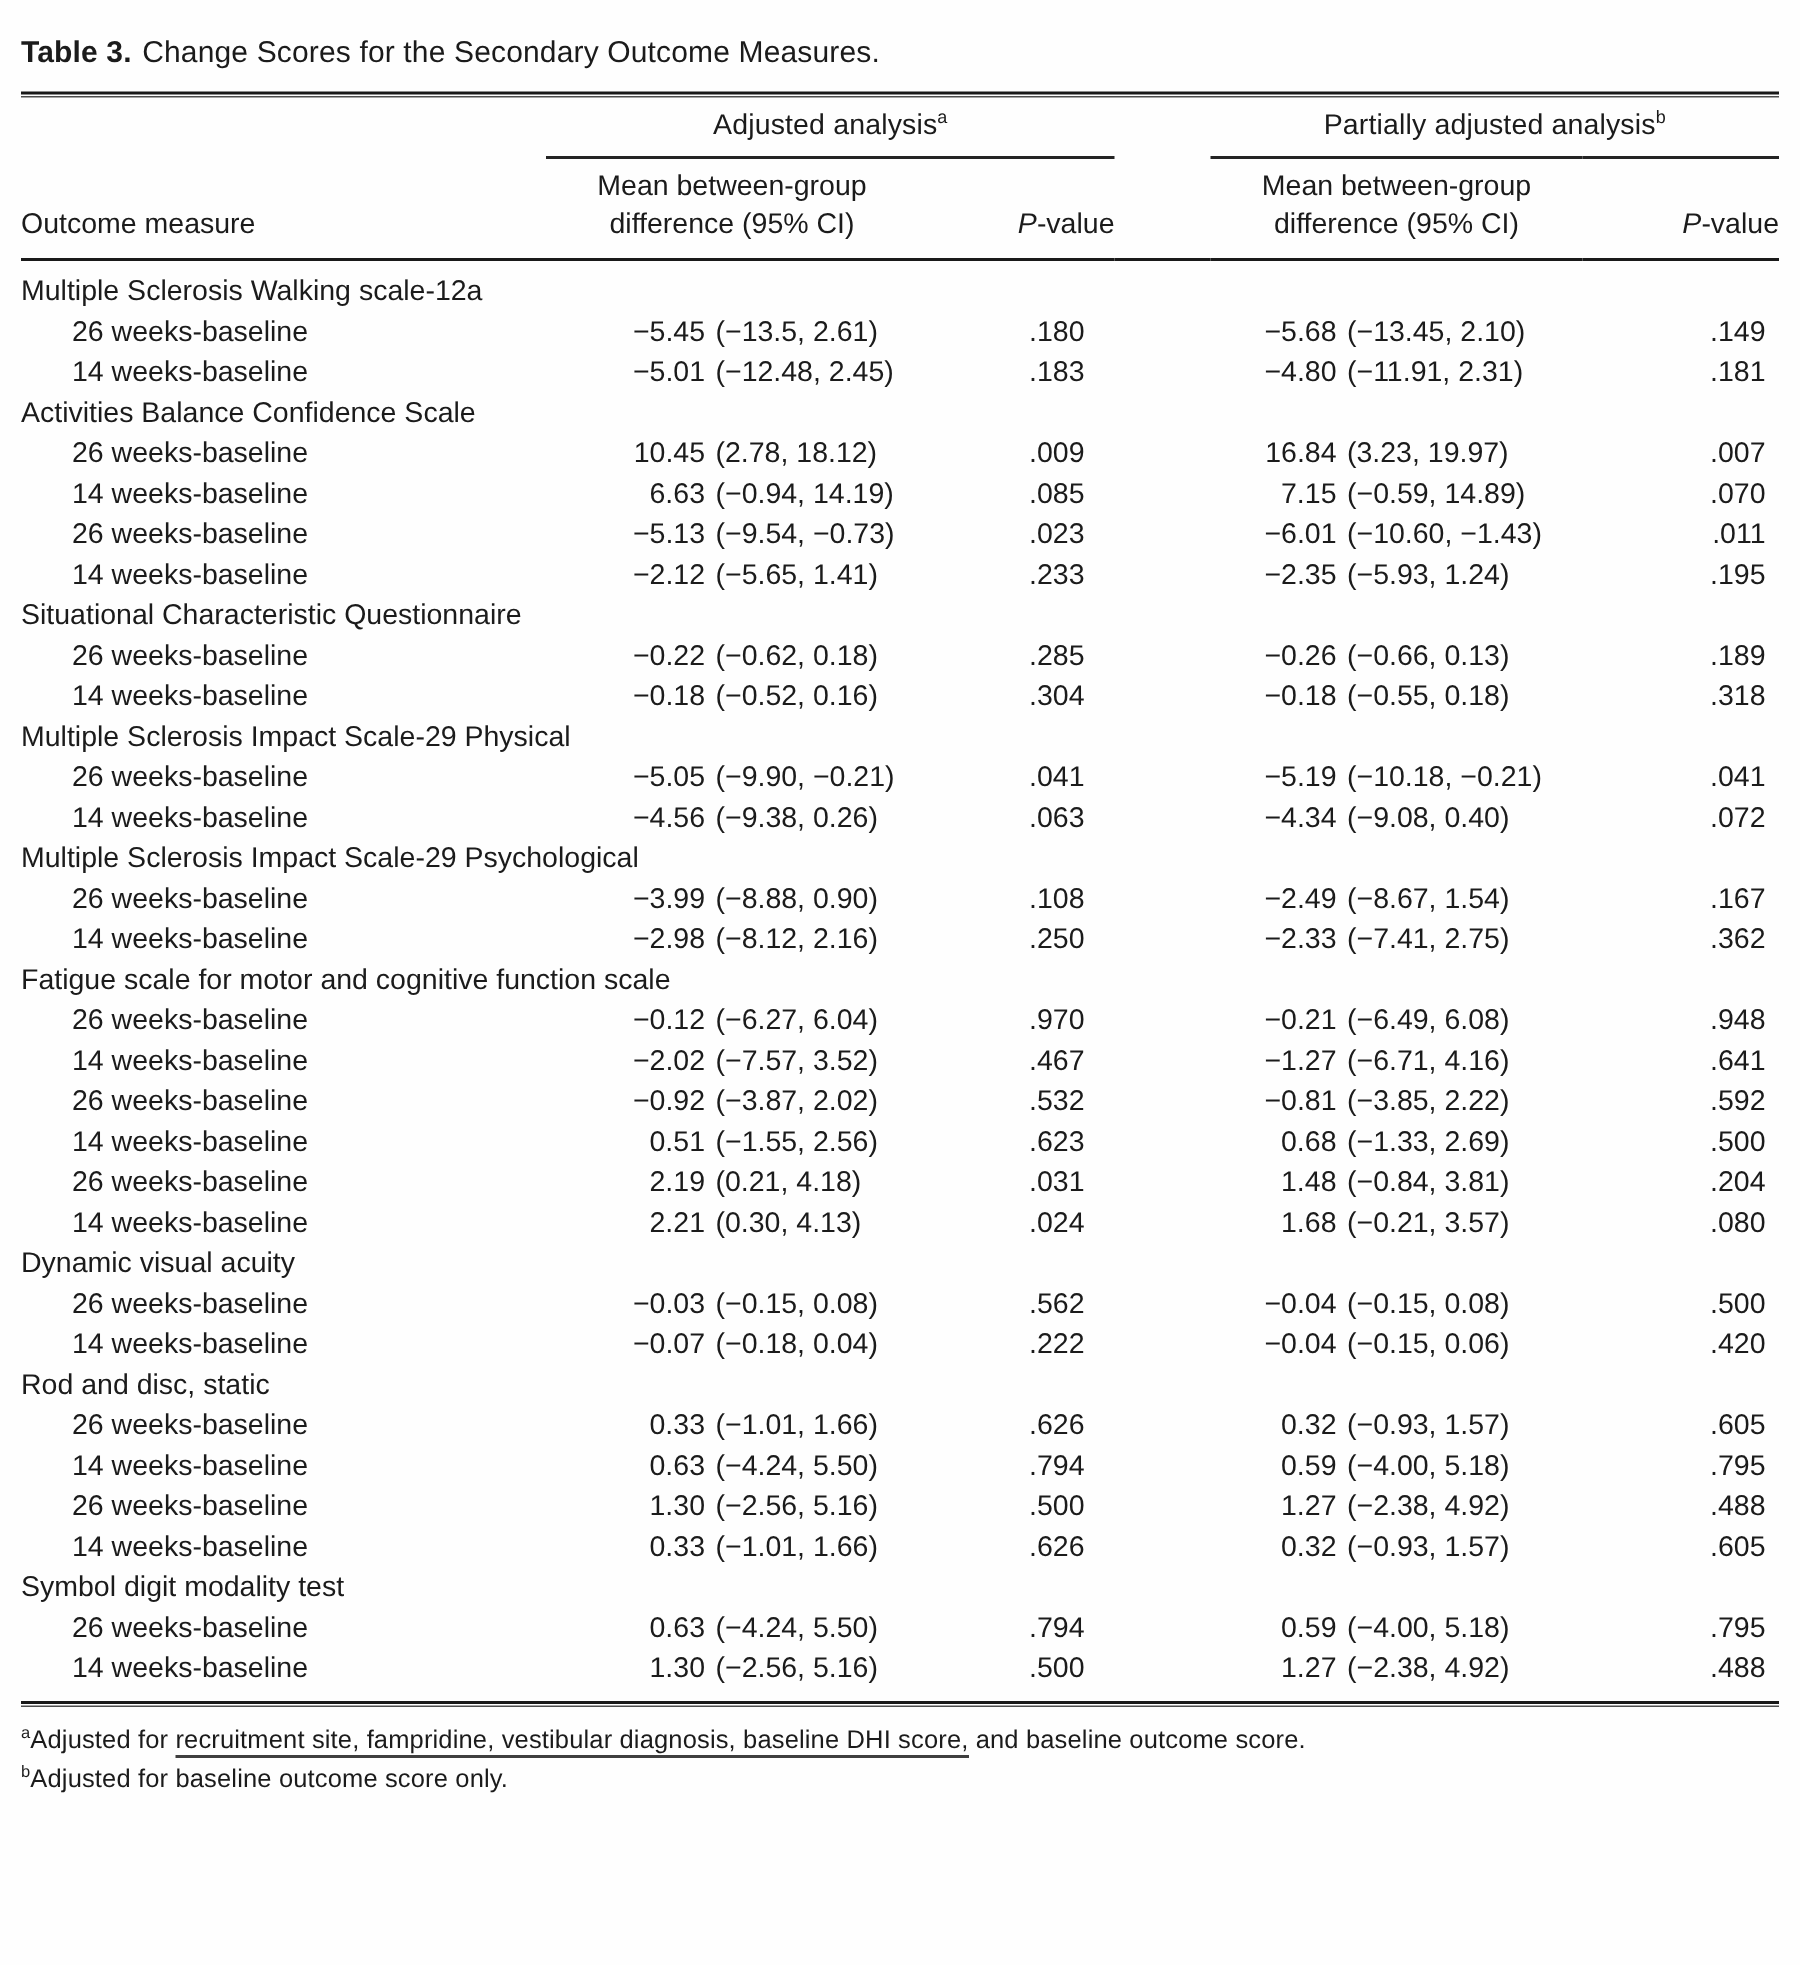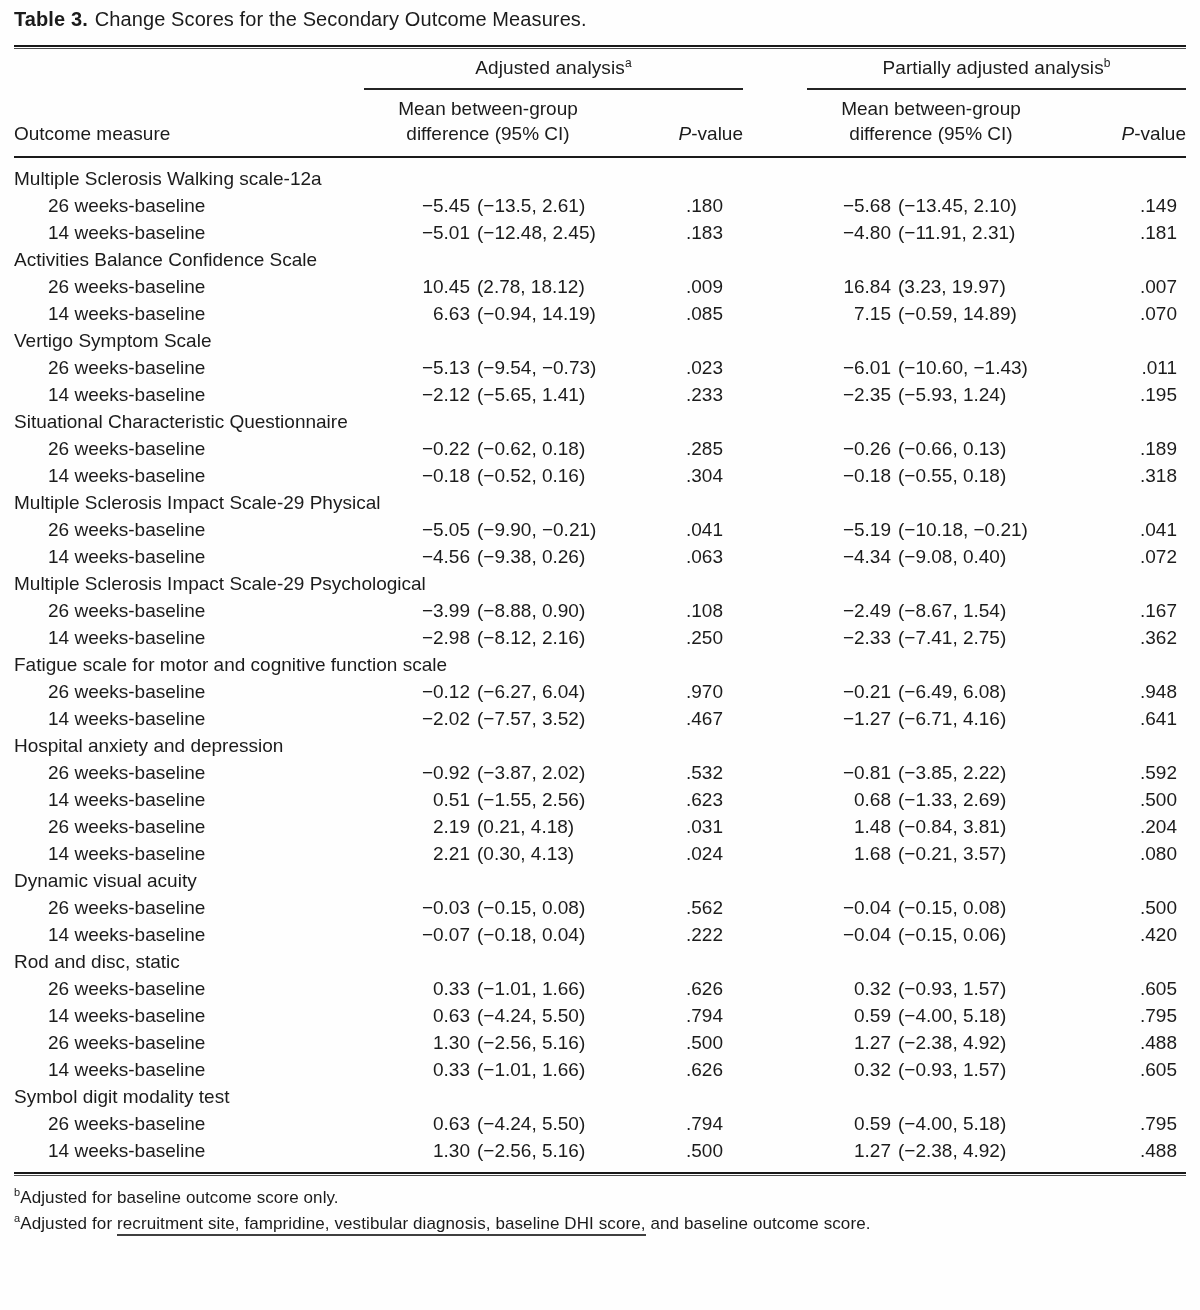--- a/index.html
+++ b/index.html
@@ -5,21 +5,21 @@
   html,body{margin:0;padding:0;background:#ffffff;}
   body{
     font-family:"Liberation Sans", sans-serif;
     color:#1b1b1b;
     -webkit-font-smoothing:antialiased;
   }
   .page{
     width:1200px;
     height:1310px;
     box-sizing:border-box;
-    padding:0 14px 0 14px;
+    padding:16px 14px 0 14px;
     background:#fefefe;
     overflow:hidden;
   }
   .title{
     font-size:20px;
     line-height:26px;
     margin:6px 0 13px 0;
     letter-spacing:.1px;
   }
   .t-label{font-weight:bold;margin-right:7px;}
@@ -208,23 +208,20 @@
           <td class="pcell p2">.085</td>
           <td class="gap"></td>
           <td class="diff c4">
             <span class="wrap">
               <span class="mean">7.15</span>
               <span class="ci">(−0.59, 14.89)</span>
             </span>
           </td>
           <td class="pcell p4">.070</td>
         </tr>
-        <tr class="section-row">
-          <td class="section-label" colspan="6">Vertigo Symptom Scale</td>
-        </tr>
         <tr class="data-row">
           <td class="row-label">26 weeks-baseline</td>
           <td class="diff c2">
             <span class="wrap">
               <span class="mean">−5.13</span>
               <span class="ci">(−9.54, −0.73)</span>
             </span>
           </td>
           <td class="pcell p2">.023</td>
           <td class="gap"></td>
@@ -403,23 +400,20 @@
           <td class="pcell p2">.467</td>
           <td class="gap"></td>
           <td class="diff c4">
             <span class="wrap">
               <span class="mean">−1.27</span>
               <span class="ci">(−6.71, 4.16)</span>
             </span>
           </td>
           <td class="pcell p4">.641</td>
         </tr>
-        <tr class="section-row">
-          <td class="section-label" colspan="6">Hospital anxiety and depression</td>
-        </tr>
         <tr class="data-row">
           <td class="row-label">26 weeks-baseline</td>
           <td class="diff c2">
             <span class="wrap">
               <span class="mean">−0.92</span>
               <span class="ci">(−3.87, 2.02)</span>
             </span>
           </td>
           <td class="pcell p2">.532</td>
           <td class="gap"></td>
@@ -637,17 +631,17 @@
             </span>
           </td>
           <td class="pcell p4">.488</td>
         </tr>
       </tbody>
   </table>
 
   <div class="rule-heavy"></div>
 
   <div class="footnotes">
+    <div class="fn"><sup>a</sup><span>Adjusted for </span><span class="fn-underline">recruitment site, fampridine, vestibular diagnosis, baseline DHI score,</span><span> and baseline outcome score.</span></div>
     <div class="fn"><sup>b</sup><span>Adjusted for </span><span class="fn-underline"></span><span>baseline outcome score only.</span></div>
-    <div class="fn"><sup>a</sup><span>Adjusted for </span><span class="fn-underline">recruitment site, fampridine, vestibular diagnosis, baseline DHI score,</span><span> and baseline outcome score.</span></div>
   </div>
 
 </div>
 
 </body></html>

